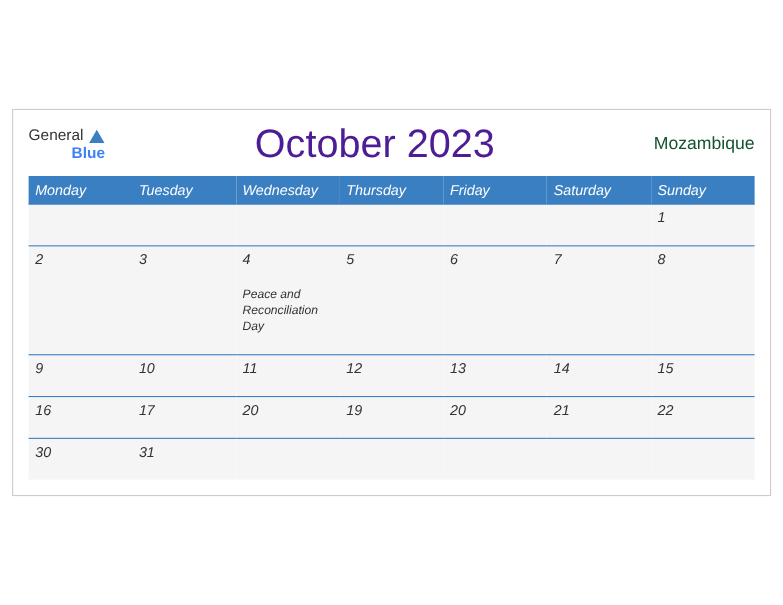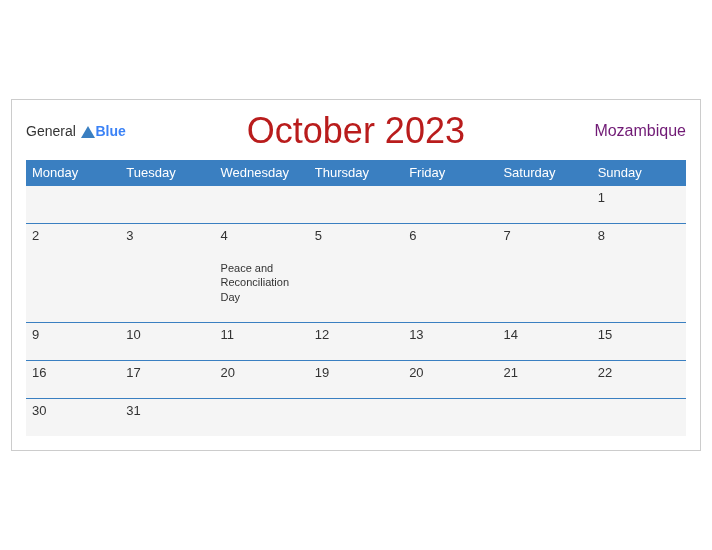--- a/index.html
+++ b/index.html
@@ -19,21 +19,21 @@
       padding: 10px 14px 14px 14px;
     }
     .calendar-header {
       display: flex;
       align-items: center;
       justify-content: space-between;
       margin-bottom: 8px;
     }
     .logo {
       display: flex;
-      flex-direction: row;
+      flex-direction: column;
       align-items: flex-end;
       font-size: 13px;
       line-height: 1.2;
     }
     .logo-general {
       color: #333;
       font-size: 14px;
       font-weight: normal;
     }
     .logo-blue {
@@ -47,33 +47,34 @@
       height: 0;
       border-left: 7px solid transparent;
       border-right: 7px solid transparent;
       border-bottom: 12px solid #3a7fc1;
       margin-left: 2px;
       vertical-align: middle;
     }
     .month-title {
       font-size: 36px;
       font-weight: normal;
-      color: #b91c1c;
+      color: #4c1d95;
       text-align: center;
       flex: 1;
     }
     .country-name {
       font-size: 16px;
-      color: #701a75;
+      color: #14532d;
       text-align: right;
       min-width: 100px;
     }
     .calendar-table {
       width: 100%;
       border-collapse: collapse;
+      font-style: italic;
     }
     .calendar-table thead tr th {
       background: #3a7fc1;
       color: #fff;
       font-size: 13px;
       font-weight: normal;
       padding: 5px 6px;
       text-align: left;
       border: none;
     }

